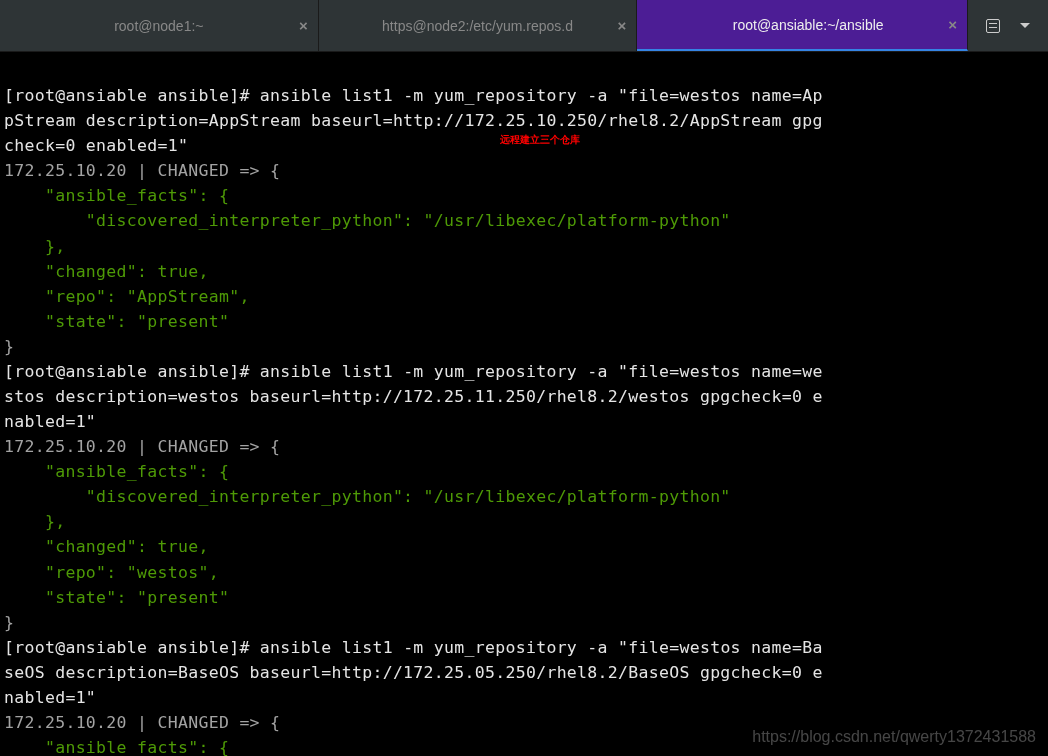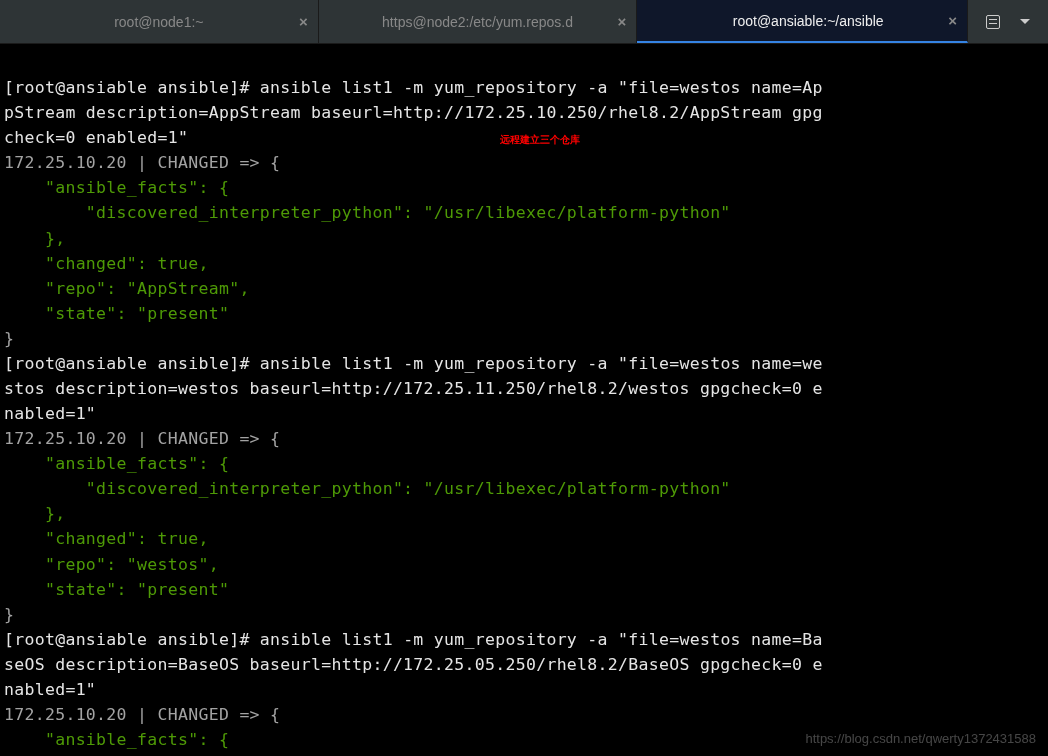--- a/index.html
+++ b/index.html
@@ -11,39 +11,39 @@
       background: #000;
       font-family: 'DejaVu Sans Mono', 'Liberation Mono', monospace;
       font-size: 16.5px;
       width: 1048px;
       height: 756px;
       overflow: hidden;
       color: #fff;
     }
     .tabbar {
       display: flex;
-      height: 44px;
+      height: 52px;
       background: #2e3436;
       border-bottom: 1px solid #1a1a1a;
       align-items: stretch;
     }
     .tab {
       flex: 1;
       display: flex;
       align-items: center;
       justify-content: center;
       color: #888;
       font-size: 14px;
       font-family: sans-serif;
       position: relative;
       border-right: 1px solid #1a1a1a;
       cursor: pointer;
     }
     .tab.active {
-      background: #0f172a;
+      background: #4c1d95;
       color: #eee;
       border-bottom: 2px solid #3584e4;
       padding-left: 12px;
     }
     .tab-close {
       position: absolute;
       right: 10px;
       color: #888;
       font-size: 15px;
       font-weight: bold;
@@ -70,21 +70,21 @@
       font-family: sans-serif;
       font-size: 10px;
       font-weight: bold;
     }
     .watermark {
       position: absolute;
       bottom: 10px;
       right: 12px;
       color: rgba(200,200,200,0.35);
       font-family: sans-serif;
-      font-size: 13px;
+      font-size: 16px;
     }
     .chevron {
       display: inline-block;
       width: 0;
       height: 0;
       border-left: 5px solid transparent;
       border-right: 5px solid transparent;
       border-top: 5px solid #ccc;
     }
     .reader-icon {

